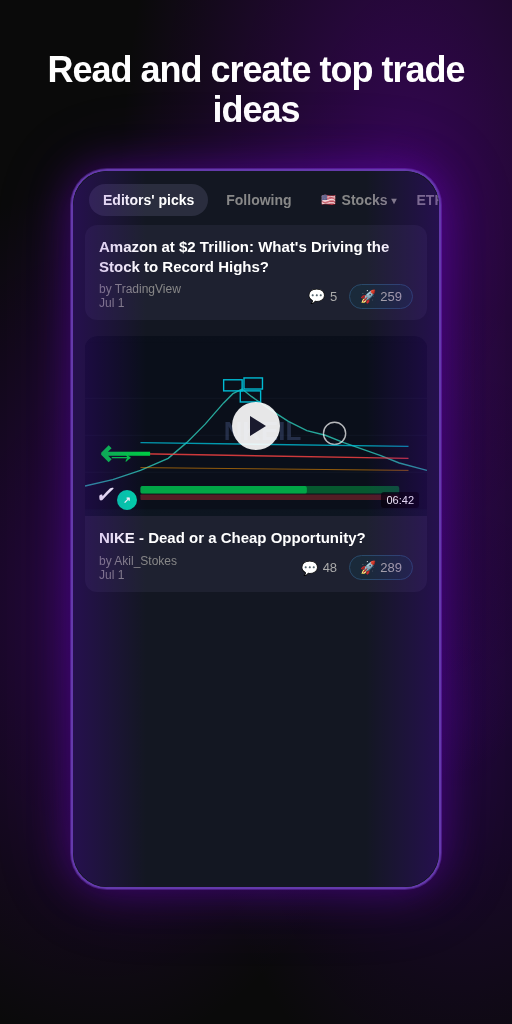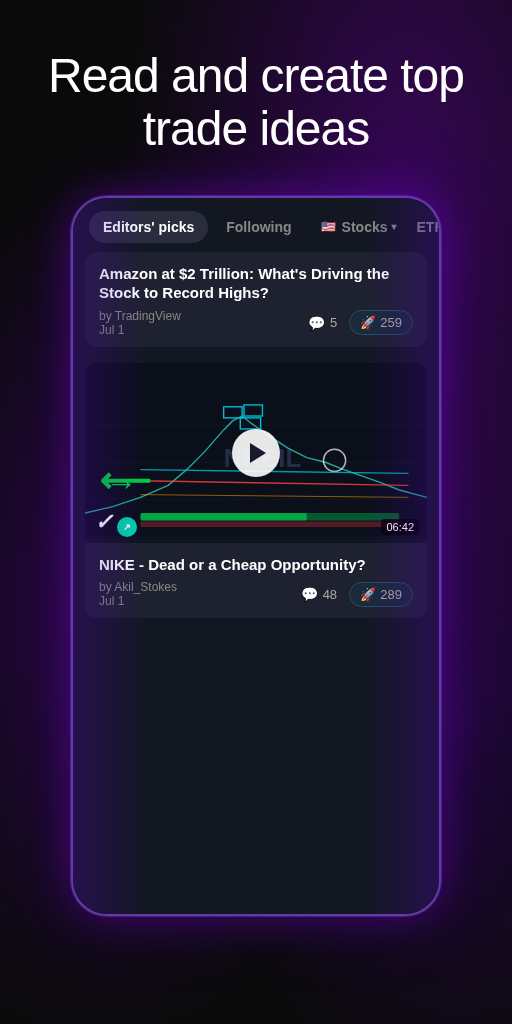--- a/index.html
+++ b/index.html
@@ -25,22 +25,22 @@
     }
 
     .hero-section {
       position: relative;
       z-index: 1;
       padding: 50px 40px 30px;
       text-align: center;
     }
 
     .hero-title {
-      font-size: 48px;
-      font-weight: 400;
+      font-size: 36px;
+      font-weight: 700;
       color: #ffffff;
       line-height: 1.1;
       letter-spacing: -1px;
     }
 
     
     .phone-container {
       position: relative;
       z-index: 2;
       margin: 10px auto 0;

